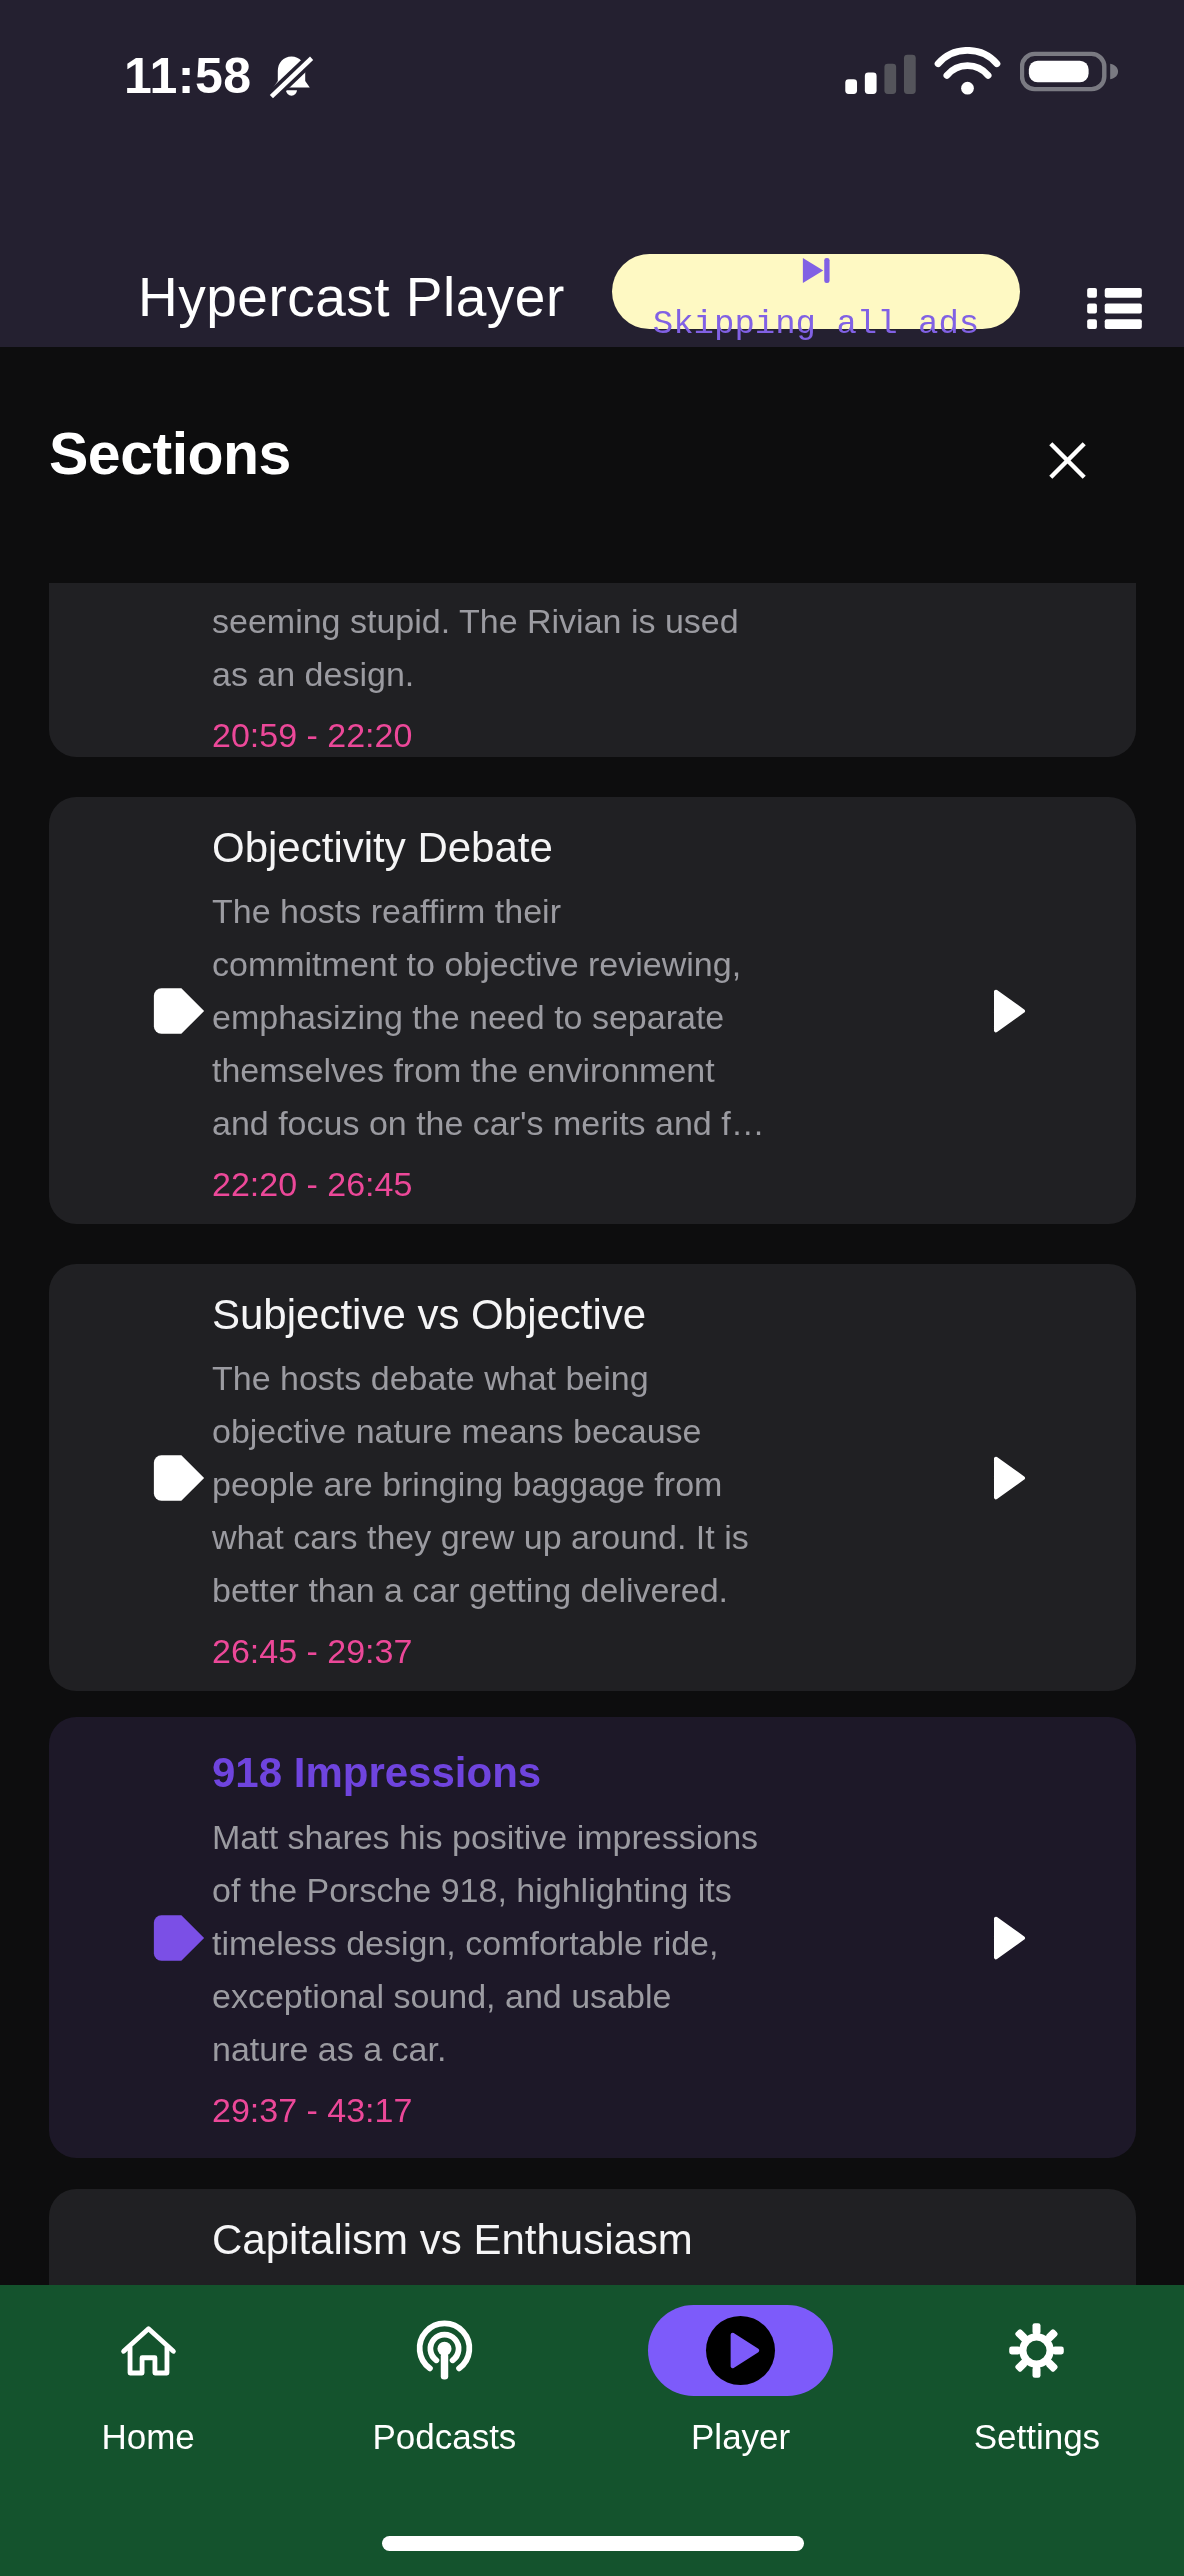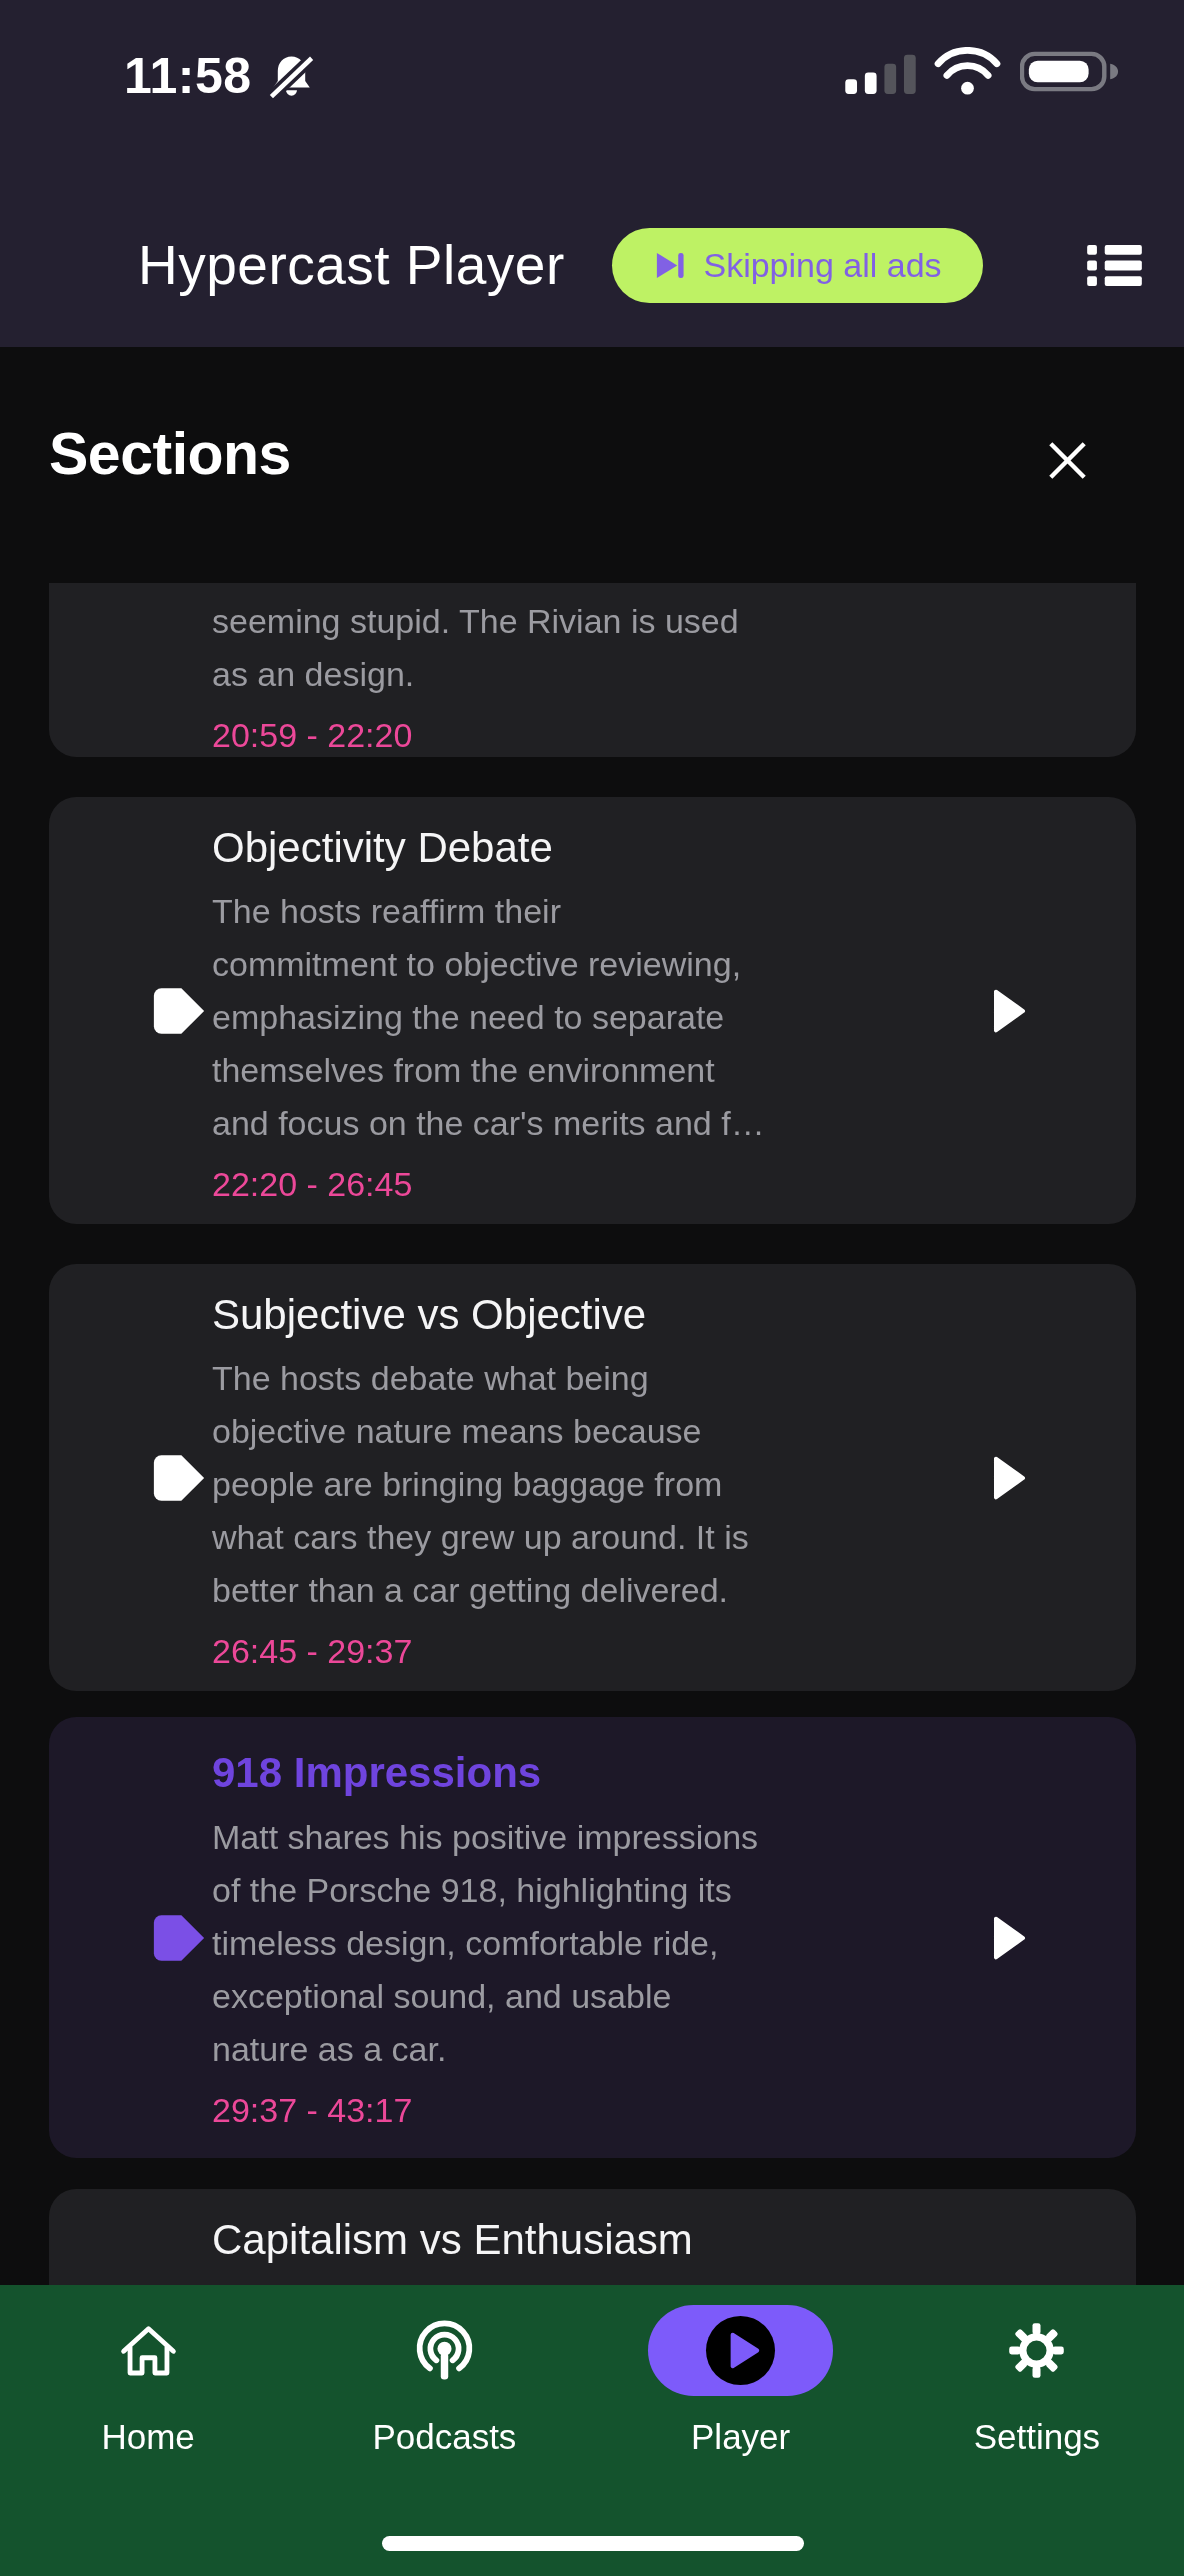--- a/index.html
+++ b/index.html
@@ -7,23 +7,23 @@
     position:relative;width:1185px;height:2576px;overflow:hidden;
     background:#0d0d0e;font-family:"Liberation Sans","DejaVu Sans",sans-serif;
     -webkit-font-smoothing:antialiased;
   }
   
   .top{position:absolute;top:0;left:0;width:100%;height:347px;background:#242030;}
   .statusbar{position:absolute;top:47px;left:0;right:0;height:73px;display:flex;align-items:flex-start;justify-content:space-between;padding:0 65px 0 124px;box-sizing:border-box;}
   .sb-left{display:flex;align-items:center;gap:13.8px;}
   .time{color:#fff;font-size:50px;font-weight:700;letter-spacing:0.5px;}
   .sb-right{display:flex;align-items:center;gap:17.7px;}
-  .header-row{position:absolute;left:0;right:0;top:201px;height:128px;display:flex;align-items:center;padding:0 43px 0 138px;box-sizing:border-box;}
+  .header-row{position:absolute;left:0;right:0;top:201px;height:128px;display:flex;align-items:flex-end;padding:0 43px 0 138px;box-sizing:border-box;}
   .app-title{color:#fff;font-size:55px;font-weight:500;margin:0;letter-spacing:0.5px;white-space:nowrap;}
-  .ad-pill{display:flex;align-items:center;gap:17.7px;margin-left:47px;height:75px;padding:0 41px;border-radius:39px;background:#bef264;border:none;color:#8161e4;font-size:34px;font-weight:500;font-family:Liberation Sans, sans-serif;white-space:nowrap;cursor:pointer;}
+  .ad-pill{display:flex;align-items:center;gap:17.7px;margin-left:47px;height:75px;padding:0 41px;border-radius:39px;background:#fef9c3;border:none;color:#8161e4;font-size:34px;font-weight:500;font-family:Liberation Mono, monospace;white-space:nowrap;cursor:pointer;flex-direction:column;}
   .queue-btn{margin-left:auto;background:none;border:none;padding:0;cursor:pointer;display:flex;}
   
   .sheet{position:absolute;top:347px;left:0;width:100%;height:1938px;background:#0d0d0e;overflow:hidden;}
   .sheet-title{position:absolute;left:49px;top:73px;margin:0;color:#fff;font-size:59px;font-weight:700;letter-spacing:-0.5px;}
   .close-btn{position:absolute;right:90px;top:86px;background:none;border:none;padding:0;cursor:pointer;display:flex;}
   .card{position:absolute;left:49px;width:1087px;background:#202023;border-radius:27.5px;box-sizing:border-box;padding:25.5px 187px 0 163px;overflow:hidden;cursor:pointer;}
   .card .tag-ic{position:absolute;left:102px;top:50%;transform:translateY(-50%);color:#fff;display:flex;}
   .card .play-btn{position:absolute;right:110px;top:50%;transform:translateY(-50%);background:none;border:none;padding:0;cursor:pointer;display:flex;}
   .card-title{margin:0 0 13.8px;font-size:42px;font-weight:500;color:#f5f5f6;line-height:49px;}
   .dline{margin:0;font-size:34px;line-height:53px;color:#9b9ba1;}

